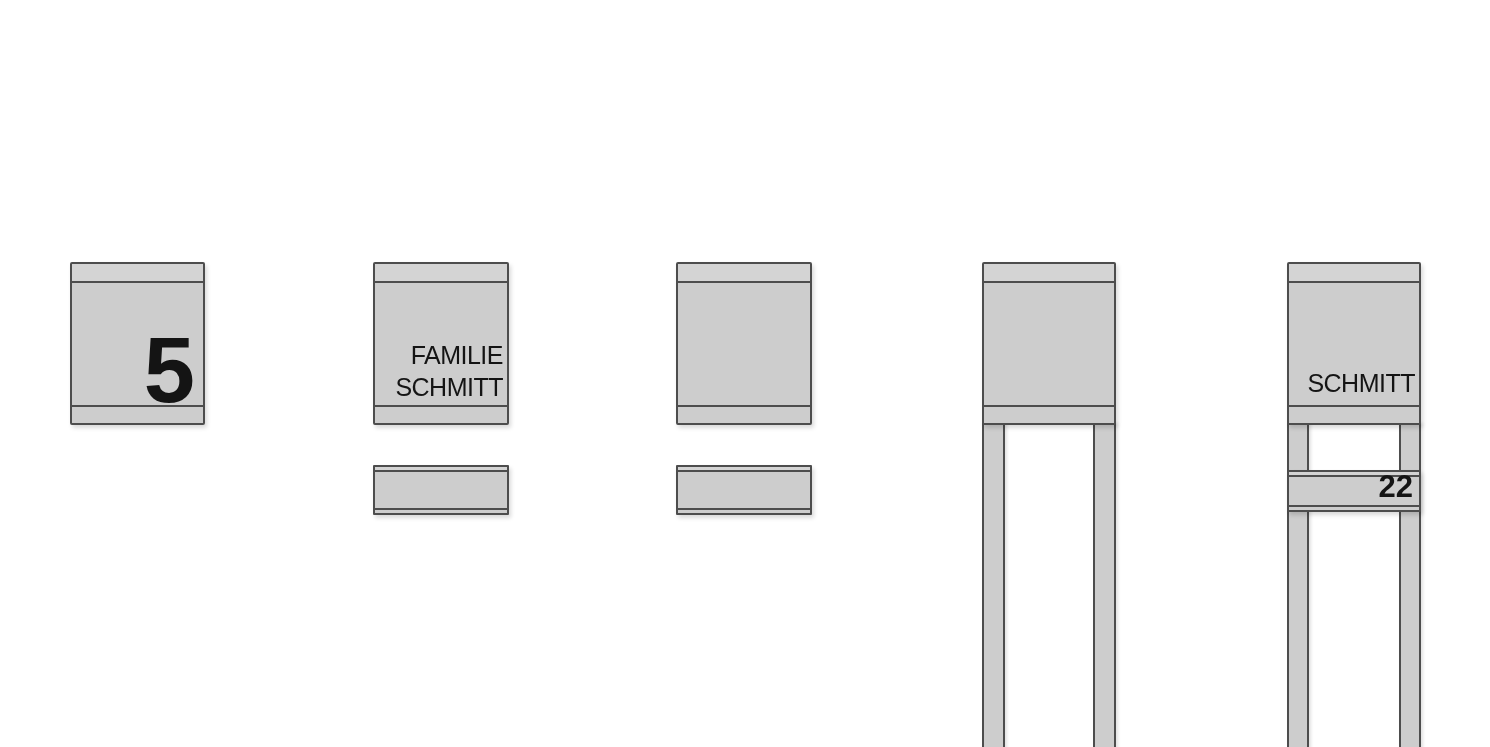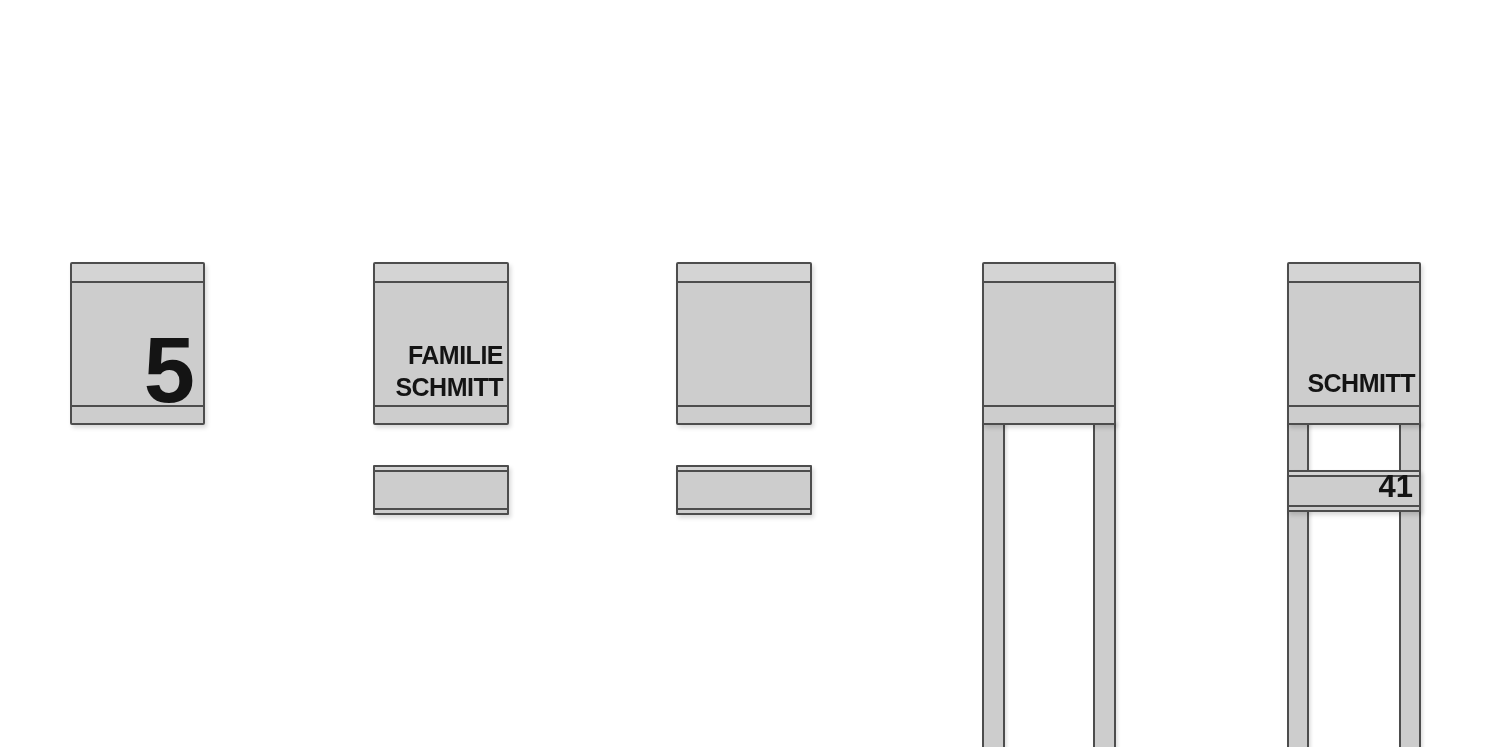--- a/index.html
+++ b/index.html
@@ -29,21 +29,21 @@
     flex:1;
     display:flex; align-items:flex-end; justify-content:flex-end;
     overflow:visible;
   }
 
   .num-label{
     font-size:92px; font-weight:bold; line-height:0.75;
     color:var(--text); padding:0 8px 0 0;
   }
   .name-label{
-    font-size:25px; font-weight:bold; line-height:32px;
+    font-size:25px; font-weight:normal; line-height:32px;
     letter-spacing:-0.5px;
     color:var(--text); text-align:right;
     padding:0 4px 2px 0; white-space:pre-line;
   }
   .name-label.single{ padding-bottom:6px; }
 
   
   .plate{
     position:absolute;
     background:var(--fill);
@@ -124,16 +124,16 @@
     <div class="rail-top"></div>
     <div class="box-face">
       <span class="name-label single">SCHMITT</span>
     </div>
     <div class="rail-bottom"></div>
   </div>
   <div class="plate" style="left:1287px; top:470px; width:134px; height:42px;">
     <div class="rail-t"></div>
     <div class="rail-m"></div>
     <div class="rail-b"></div>
-    <span class="plate-number">41</span>
+    <span class="plate-number">22</span>
   </div>
 
 </div>
 
 </body></html>

